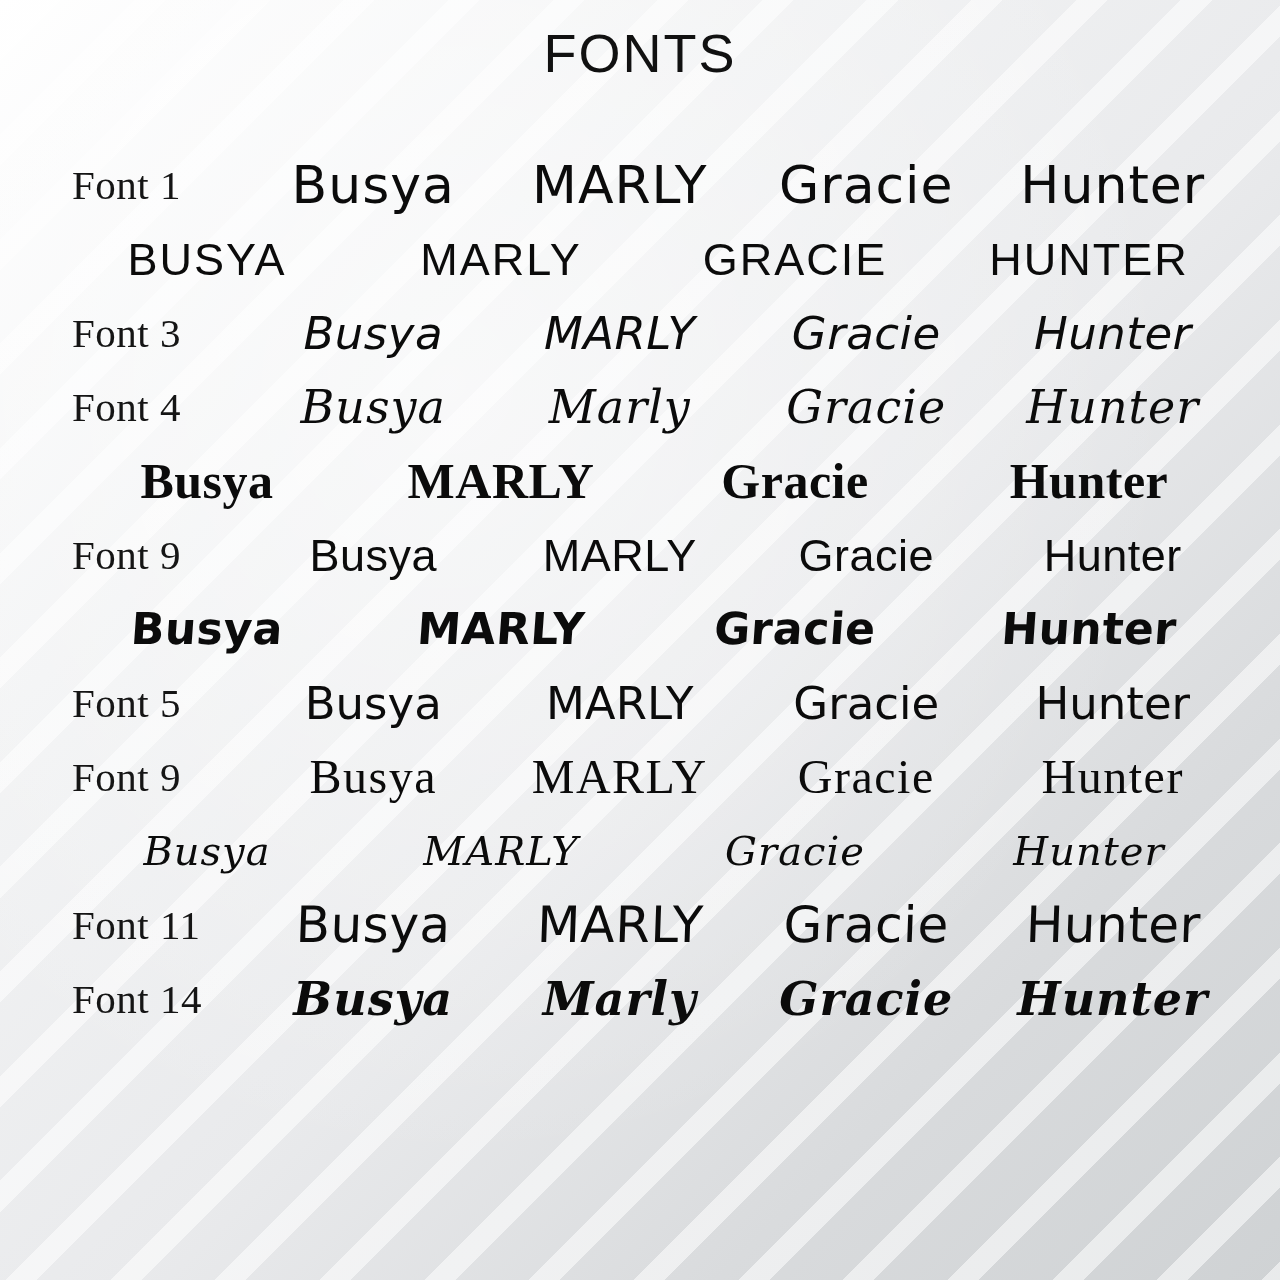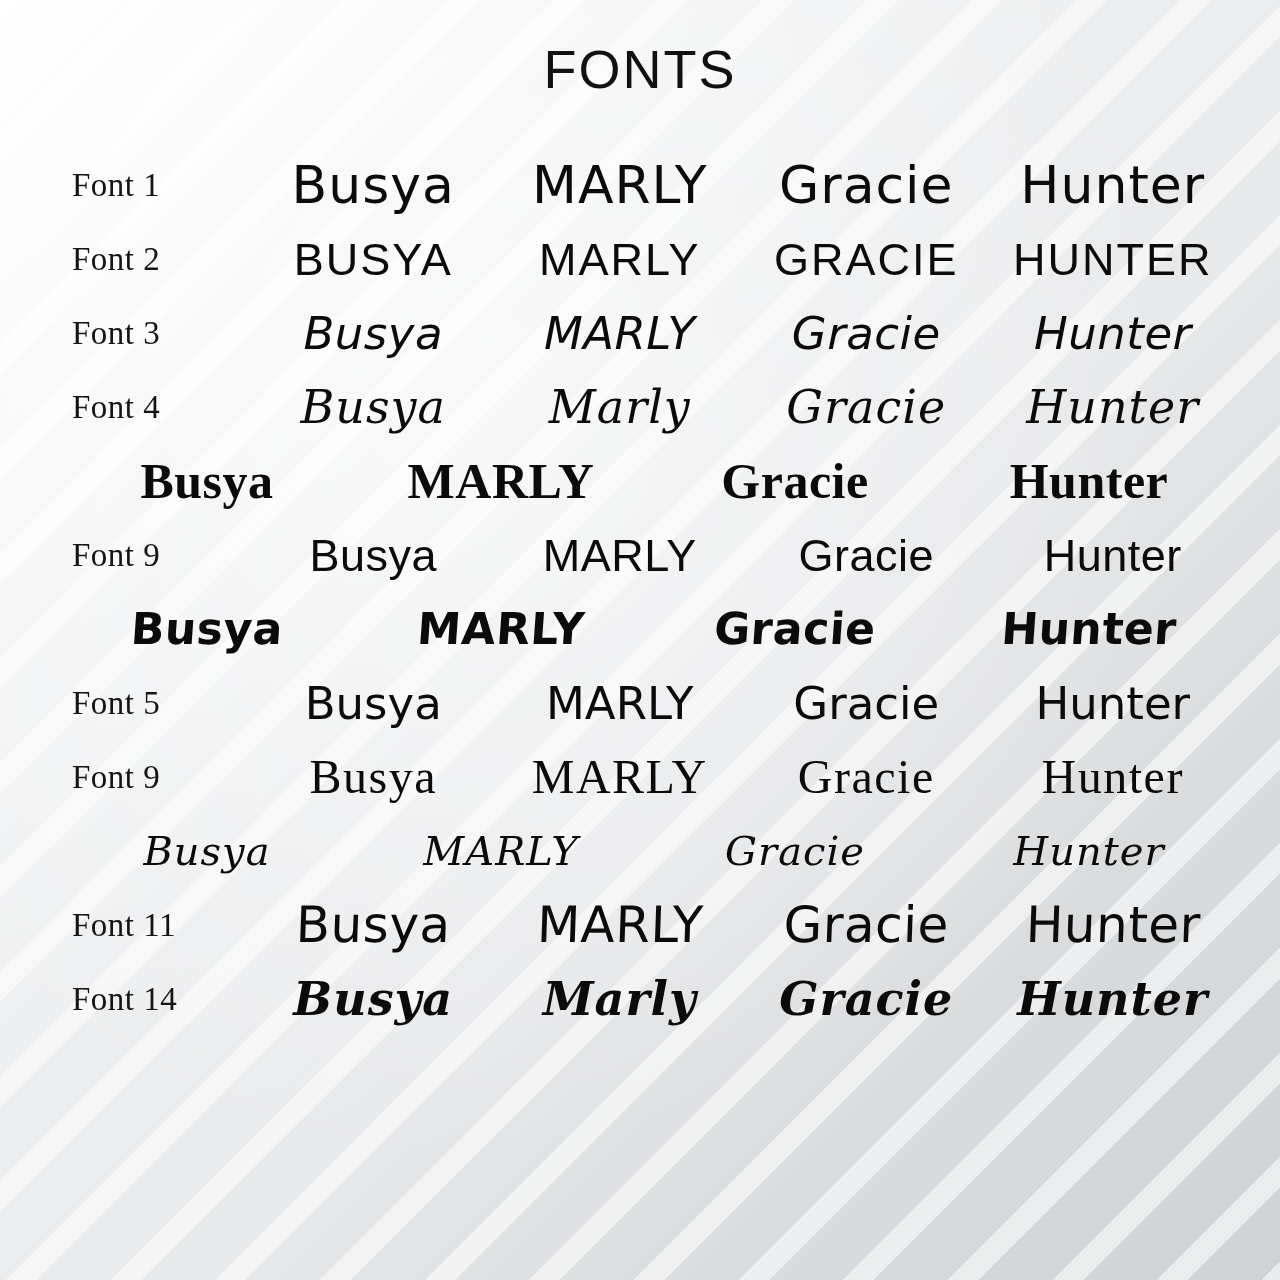--- a/index.html
+++ b/index.html
@@ -48,39 +48,38 @@
     position: absolute;
     top: 22px;
     left: 0;
     width: 100%;
     text-align: center;
     font-family: "Liberation Sans", sans-serif;
     font-size: 54px;
     letter-spacing: 2px;
     color: #111;
     font-weight: 400;
-    margin-top: 16px;
   }
   #rows {
     position: absolute;
     top: 148px;
     left: 60px;
     width: 1180px;
   }
   .row {
     display: flex;
     align-items: center;
     height: 74px;
   }
   .row-label {
     width: 190px;
     flex: 0 0 190px;
     text-align: left;
     font-family: "Liberation Serif", serif;
-    font-size: 33px;
+    font-size: 41px;
     color: #151515;
     letter-spacing: 0.5px;
     padding-left: 12px;
     box-sizing: border-box;
   }
   .samples {
     flex: 1 1 auto;
     display: flex;
     justify-content: space-between;
     padding-right: 4px;
@@ -123,21 +122,20 @@
         <div class="row-label">Font 1</div>
         <div class="samples">
           <span class="samp">Busya</span>
           <span class="samp">MARLY</span>
           <span class="samp">Gracie</span>
           <span class="samp">Hunter</span>
         </div>
       </div>
 
       <div class="row f2">
-        <div class="row-label">Font 2</div>
         <div class="samples">
           <span class="samp">BUSYA</span>
           <span class="samp">MARLY</span>
           <span class="samp">GRACIE</span>
           <span class="samp">HUNTER</span>
         </div>
       </div>
 
       <div class="row f3">
         <div class="row-label">Font 3</div>

